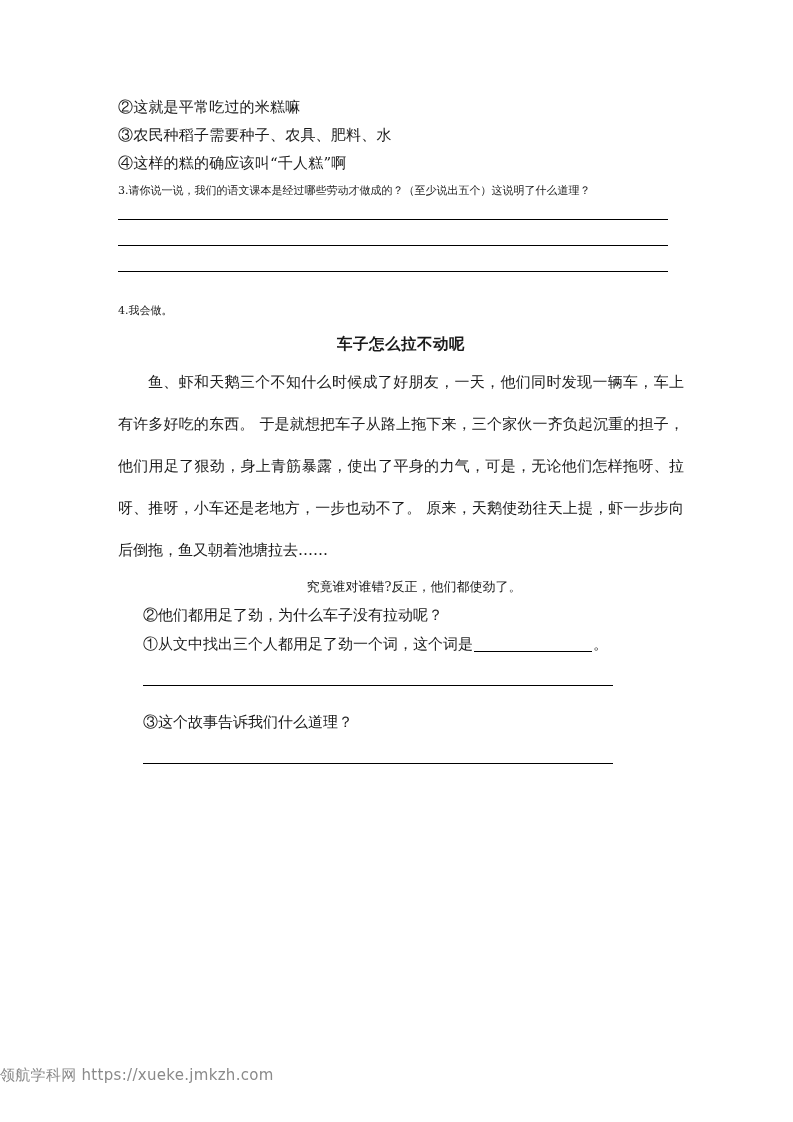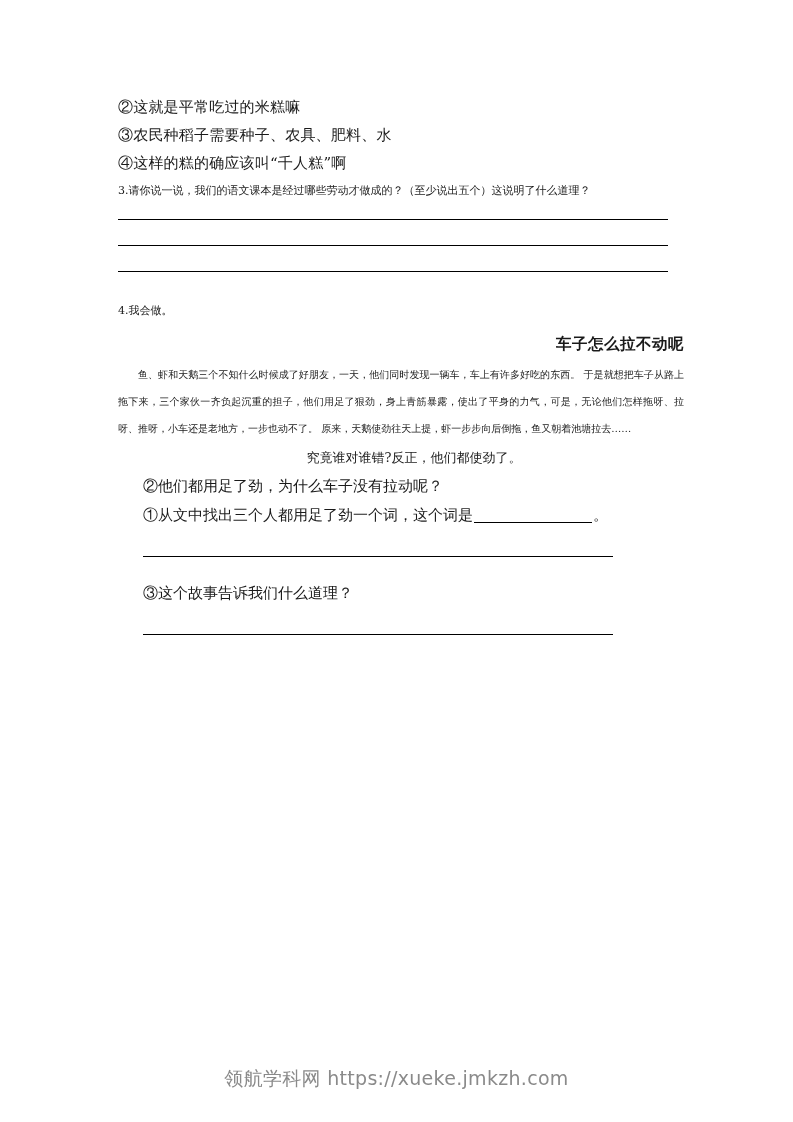--- a/index.html
+++ b/index.html
@@ -58,32 +58,32 @@
   }
 
   
   .sec4 {
     margin-top: 6px;
     font-size: 11px;
     line-height: 28px;
   }
 
   .passage-title {
-    text-align: right;
+    text-align: center;
     font-weight: bold;
     font-size: 15.5px;
     line-height: 30px;
     margin-top: 4px;
     font-family: Liberation Sans, sans-serif;
     letter-spacing: 0.5px;
   }
 
   .passage {
-    font-size: 10px;
-    line-height: 27px;
+    font-size: 15px;
+    line-height: 42px;
     text-align: justify;
     text-justify: inter-character;
     text-indent: 2em;
     margin-top: 2px;
   }
 
   .passage-2 {
     font-size: 13px;
     line-height: 29px;
     text-indent: 2em;
@@ -116,23 +116,22 @@
   .gap-a { height: 26px; }
   .gap-b { height: 22px; }
   .gap-c { height: 26px; }
 
   
   .footer {
     position: absolute;
     left: 0;
     top: 1065px;
     width: 793px;
-    text-align: center;
     font-family: "DejaVu Sans", "Liberation Sans", sans-serif;
-    font-size: 19px;
+    font-size: 15px;
     color: #8a8a8a;
     letter-spacing: 0.3px;
   }
 </style>
 </head>
 <body>
 
 <div class="page">
 
   <div class="content">

